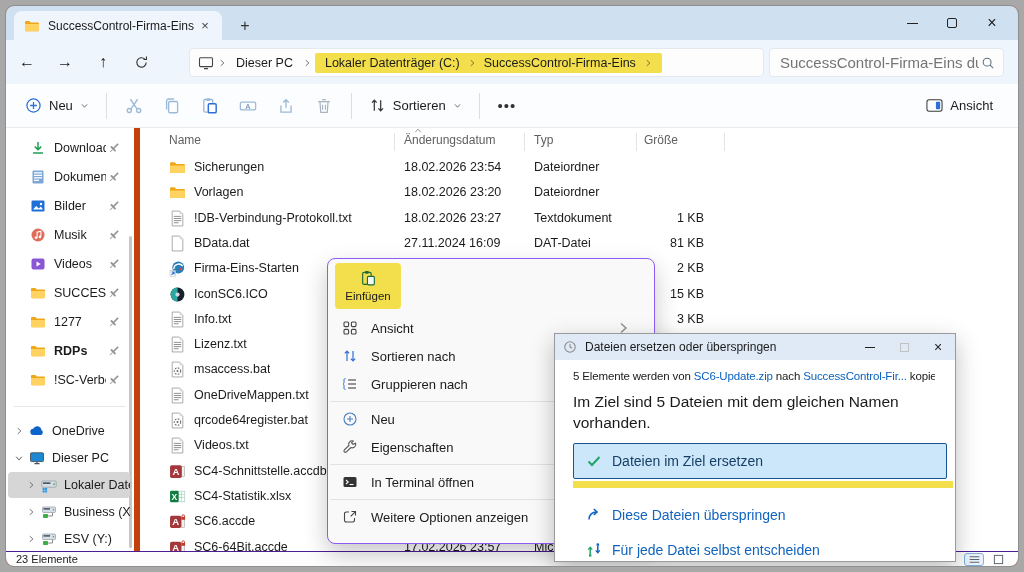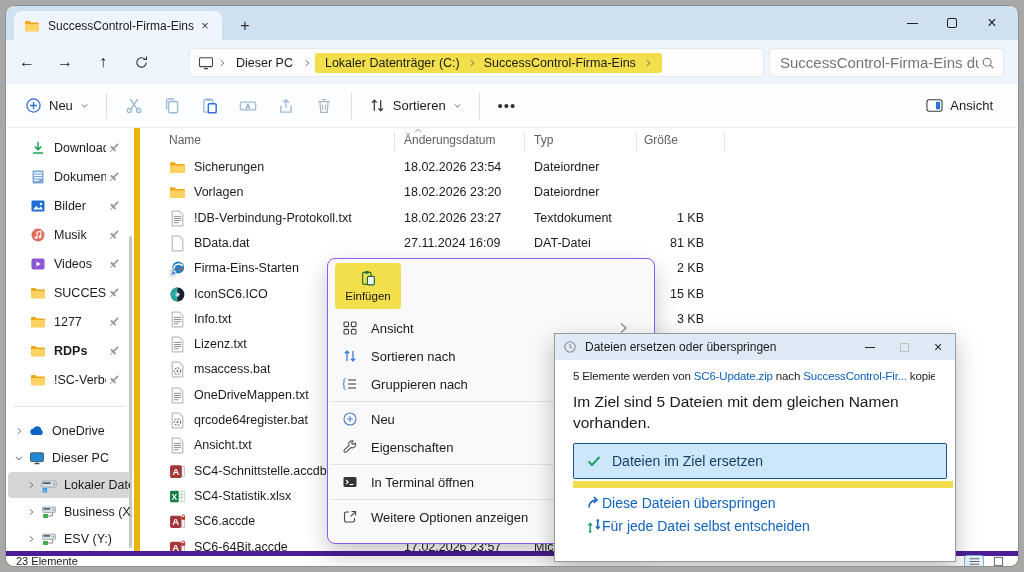--- a/index.html
+++ b/index.html
@@ -1,21 +1,21 @@
 <!DOCTYPE html>
 <html style="--hl: #f2df4b; --link: #0b61bd;"><head>
 <meta charset="utf-8">
 <style>
   html,body{margin:0;padding:0;}
   body{width:1024px;height:572px;background:#a8a8a8;font-family:"Liberation Sans","DejaVu Sans",sans-serif;overflow:hidden;position:relative;}
   *{box-sizing:border-box;}
   .icon{display:inline-flex;align-items:center;justify-content:center;flex:0 0 auto;}
   .icon svg{width:100%;height:100%;display:block;}
 
-  .window{position:absolute;left:6px;top:6px;width:1012px;height:560px;background:#eab308;border-radius:8px;overflow:hidden;box-shadow:0 0 0 1px #8f8f8f;}
+  .window{position:absolute;left:6px;top:6px;width:1012px;height:560px;background:#c2410c;border-radius:8px;overflow:hidden;box-shadow:0 0 0 1px #8f8f8f;}
 
   
   .tabbar{position:absolute;left:0;top:0;width:100%;height:34px;background:#cfe0f1;}
   .tab{position:absolute;left:8px;top:5px;width:208px;height:29px;background:#eef5fc;border-radius:8px 8px 0 0;display:flex;align-items:center;padding:0 8px 0 10px;font-size:12px;color:#1b1b1b;}
   .tab .icon{width:16px;height:16px;margin-right:8px;}
   .tab-title{flex:1;white-space:nowrap;overflow:hidden;}
   .tab-close{width:18px;height:18px;border-radius:4px;display:flex;align-items:center;justify-content:center;color:#444;font-size:13px;cursor:default;}
   .newtab{position:absolute;left:228px;top:9px;width:22px;height:22px;display:flex;align-items:center;justify-content:center;font-size:16px;color:#333;border-radius:4px;}
   .wincontrols{position:absolute;right:6px;top:0;height:34px;display:flex;align-items:center;}
   .wc{width:40px;height:30px;display:flex;align-items:center;justify-content:center;color:#222;}
@@ -69,21 +69,21 @@
   .hsep{position:absolute;top:5px;width:1px;height:18px;background:#e3e3e3;}
   .sort-caret{position:absolute;left:272px;top:-2px;width:12px;height:10px;}
   .frow{position:absolute;left:0;width:100%;height:25px;font-size:12.5px;color:#1b1b1b;}
   .frow span{position:absolute;top:4px;white-space:nowrap;}
   .c-icon{left:29px;top:3px!important;width:17px;height:17px;}
   .c-name{left:54px;max-width:200px;overflow:hidden;}
   .c-date{left:264px;} .c-type{left:394px;}
   .c-size{left:474px;width:90px;text-align:right;}
 
   
-  .statusbar{position:absolute;left:0;bottom:0;width:100%;height:15px;background:#fdfdfd;border-top:5px solid #4c1d95;display:flex;align-items:center;font-size:11px;color:#1b1b1b;padding:0 10px;}
+  .statusbar{position:absolute;left:0;bottom:0;width:100%;height:15px;background:#fdfdfd;border-top:1px solid #4c1d95;display:flex;align-items:center;font-size:11px;color:#1b1b1b;padding:0 10px;}
   .sb-count{white-space:nowrap;}
   .status-views{margin-left:auto;display:flex;gap:4px;align-items:center;}
   .view-btn{width:20px;height:13px;display:flex;align-items:center;justify-content:center;border-radius:3px;border:1px solid transparent;}
   .view-btn.active{border-color:#7fb0e4;background:#eaf3fc;}
   .view-btn .icon{width:11px;height:11px;}
 
   
   .ctxmenu{position:absolute;left:313px;top:252px;width:328px;height:286px;background:#f9f9f9;border:1px solid #8b5cf6;border-radius:8px;box-shadow:0 10px 24px rgba(0,0,0,.22);z-index:50;padding-top:4px;margin-left:8px;}
   .ctx-paste{position:absolute;left:7px;top:4px;width:66px;height:46px;background:var(--hl);border-radius:4px;display:flex;flex-direction:column;align-items:center;justify-content:center;gap:3px;}
   .ctx-paste .icon{width:17px;height:17px;}
@@ -106,21 +106,21 @@
   .dwc-min i{display:block;width:10px;border-top:1.2px solid #222;}
   .dwc-max i{display:block;width:9px;height:9px;border:1.2px solid #c2c2c2;}
   .dwc-close{font-size:14px;}
   .dlg-body{padding:10px 20px 0 18px;}
   .dlg-copyline{font-size:11.5px;letter-spacing:-.15px;color:#1b1b1b;white-space:nowrap;overflow:hidden;}
   .dlg-copyline .lnk{color:var(--link);}
   .dlg-message{font-size:15.5px;color:#1b1b1b;line-height:21px;margin-top:9px;width:360px;}
   .dlg-options{margin-top:10px;}
   .opt-sel{width:374px;height:36px;background:#cde7fa;border:1.5px solid #17548f;border-radius:2px;display:flex;align-items:center;padding-left:12px;gap:10px;font-size:14px;color:#173f66;}
   .opt-underline{width:380px;height:7px;background:var(--hl);margin-top:2px;}
-  .opt-row{display:flex;align-items:center;font-size:14px;color:#1063be;margin-top:7px;padding-left:13px;}
+  .opt-row{display:flex;align-items:center;gap:10px;font-size:14px;color:#1063be;margin-top:19px;padding-left:13px;}
   .opt-row .icon,.opt-sel .icon{width:16px;height:16px;}
 </style>
 </head>
 <body>
 
 <div class="window">
 
   <div class="tabbar">
     <div class="tab">
       <span class="icon">
@@ -742,21 +742,21 @@
               <path d="M3 1h7l3 3v11H3z" fill="#fff" stroke="#9c9c9c" stroke-width=".8"></path>
               <path d="M10 1l3 3h-3z" fill="#d8d8d8"></path>
               <g stroke="#8a8a8a" stroke-width=".9">
                 <line x1="4.5" y1="6" x2="11.5" y2="6"></line>
                 <line x1="4.5" y1="8" x2="11.5" y2="8"></line>
                 <line x1="4.5" y1="10" x2="11.5" y2="10"></line>
                 <line x1="4.5" y1="12" x2="9" y2="12"></line>
               </g>
             </svg>
           </span>
-          <span class="c-name">Ansicht.txt</span>
+          <span class="c-name">Videos.txt</span>
           <span class="c-date"></span>
           <span class="c-type"></span>
           <span class="c-size"></span>
         </div>
         <div class="frow" style="top: 331.6px;">
           <span class="c-icon icon">
             <svg viewBox="0 0 16 16">
               <rect x="11.8" y="3.5" width="3" height="9" fill="#f0f0f0" stroke="#9c9c9c" stroke-width=".5"></rect>
               <rect x="1" y="2" width="11" height="12" rx="1.6" fill="#a4373a"></rect>
               <text x="6.5" y="11.5" font-size="9" fill="#fff" text-anchor="middle" font-weight="bold" font-family="sans-serif">A</text>

